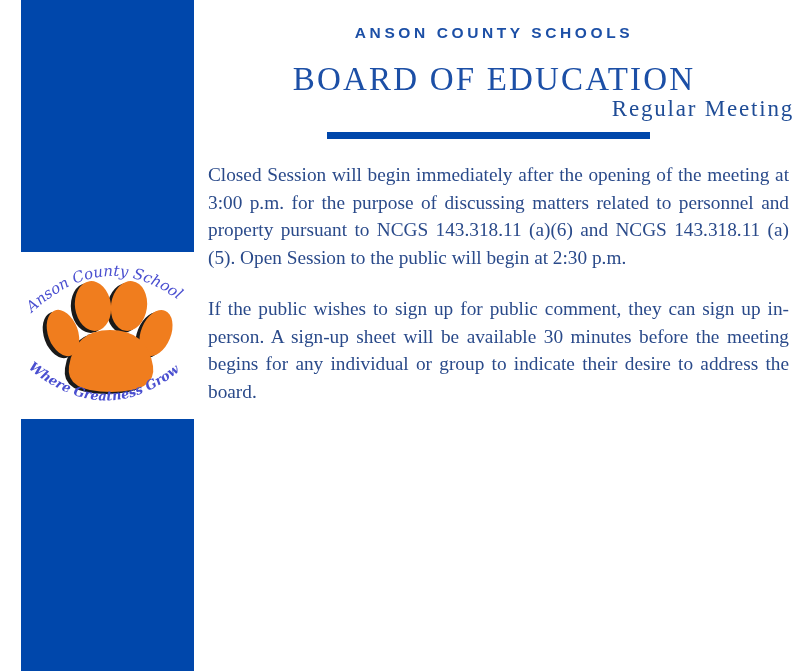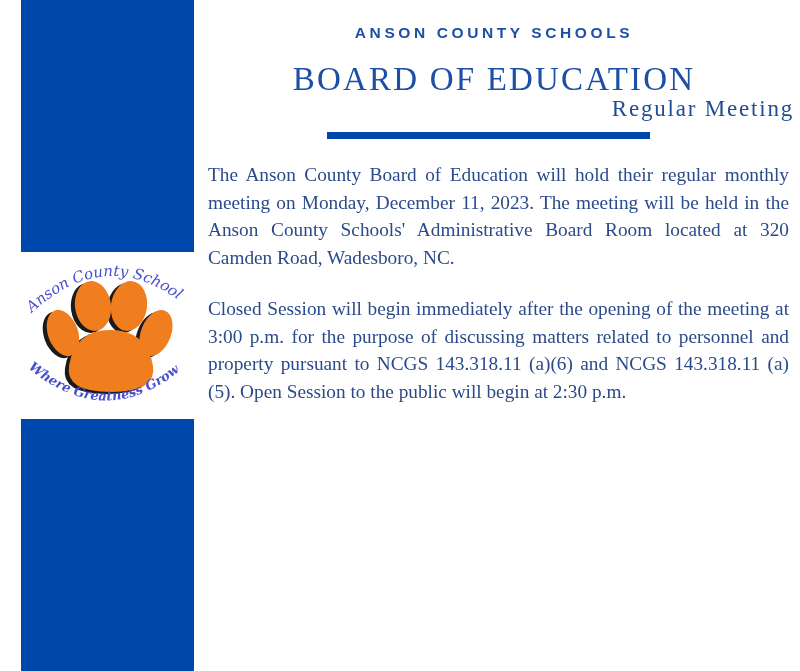--- a/index.html
+++ b/index.html
@@ -81,15 +81,15 @@
 
 <div class="header">
   <div class="org-name">ANSON COUNTY SCHOOLS</div>
   <div class="title">BOARD OF EDUCATION</div>
   <div class="subtitle">Regular Meeting</div>
 </div>
 
 <div class="title-rule"></div>
 
 <div class="body">
-  <p>The Anson County Board of Education will hold their regular monthly meeting on Monday, December 11, 2023. The meeting will be held in the Anson County Schools' Administrative Board Room located at 320 Camden Road, Wadesboro, NC.</p>
   <p>Closed Session will begin immediately after the opening of the meeting at 3:00 p.m. for the purpose of discussing matters related to personnel and property pursuant to NCGS 143.318.11 (a)(6) and NCGS 143.318.11 (a)(5).  Open Session to the public will begin at 2:30 p.m.</p>
+  <p>If the public wishes to sign up for public comment, they can sign up in-person. A sign-up sheet will be available 30 minutes before the meeting begins for any individual or group to indicate their desire to address the board.</p>
 </div>
 
 </body></html>

